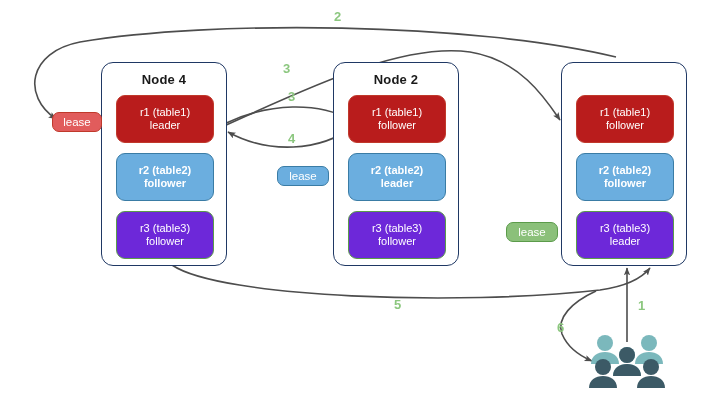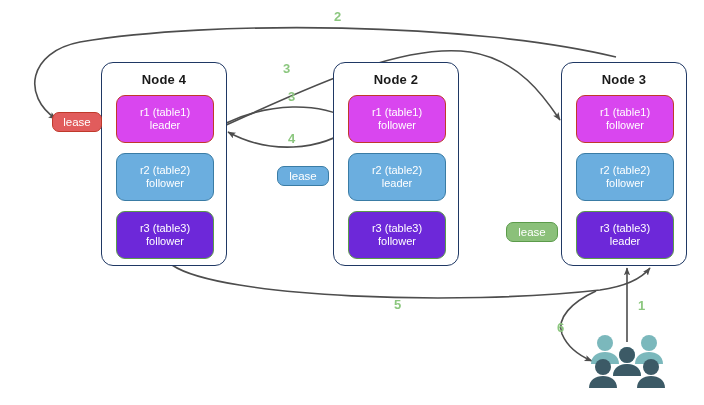--- a/index.html
+++ b/index.html
@@ -42,22 +42,22 @@
     display:flex;
     flex-direction:column;
     align-items:center;
     justify-content:center;
     color:#ffffff;
     font-size:11px;
     line-height:13.5px;
     text-align:center;
   }
   .replica .l2{display:block;}
-  .rep-red{background:#d946ef;border:1.6px solid #C0392B;}
-  .rep-blue{background:#6BAEDF;border:1.6px solid #3A7CA5;}
+  .rep-red{background:#b91c1c;border:1.6px solid #C0392B;}
+  .rep-blue{background:#6BAEDF;border:1.6px solid #3A7CA5;font-weight:bold;}
   .rep-green{background:#6d28d9;border:1.6px solid #5B9B4A;}
 
   .lease{
     position:absolute;
     box-sizing:border-box;
     border-radius:7px;
     color:#ffffff;
     font-size:11.5px;
     display:flex;
     align-items:center;
@@ -133,21 +133,20 @@
       <span>r2 (table2)</span>
       <span class="l2">leader</span>
     </div>
     <div class="replica rep-green" style="top:148px;">
       <span>r3 (table3)</span>
       <span class="l2">follower</span>
     </div>
   </div>
 
   <div class="node" style="left:561px;top:62px;width:126px;height:204px;">
-    <div class="node-title">Node 3</div>
     <div class="replica rep-red" style="top:32px;">
       <span>r1 (table1)</span>
       <span class="l2">follower</span>
     </div>
     <div class="replica rep-blue" style="top:90px;">
       <span>r2 (table2)</span>
       <span class="l2">follower</span>
     </div>
     <div class="replica rep-green" style="top:148px;">
       <span>r3 (table3)</span>

